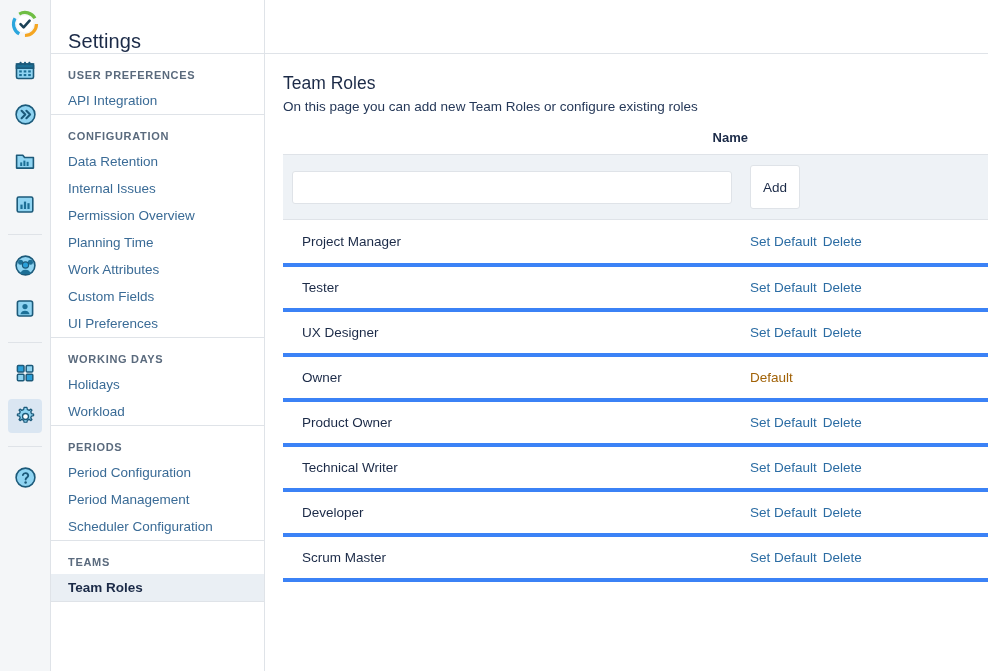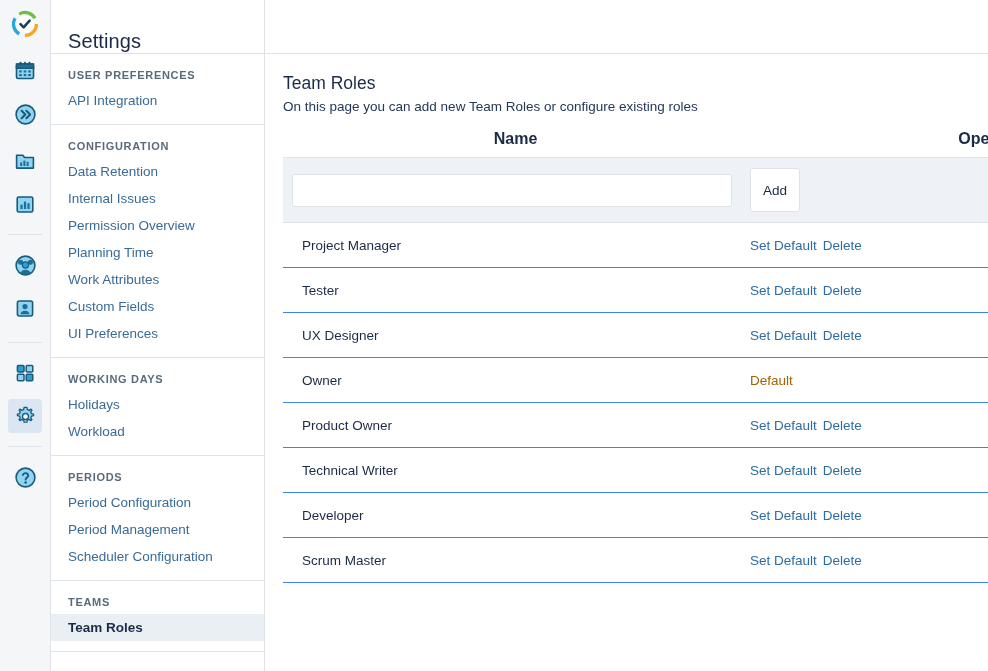--- a/index.html
+++ b/index.html
@@ -46,21 +46,21 @@
     height: 54px; flex: 0 0 54px;
     display: flex; align-items: flex-end;
     padding-left: 17px;
     border-bottom: 1px solid #dfe3e8;
   }
   .settings-title {
     font-size: 20px; font-weight: 400; color: #1b2a47;
     letter-spacing: .1px;
   }
   .nav-scroll { flex: 1 1 auto; overflow: hidden; }
-  .nav-section { border-bottom: 1px solid #dfe3e8; padding: 11px 0 10px 0; }
+  .nav-section { border-bottom: 1px solid #dfe3e8; padding: 11px 0 0 0; }
   .nav-section:last-child { border-bottom: 1px solid #dfe3e8; }
   .nav-heading {
     font-size: 11px; font-weight: 700; color: #5a6a7d;
     letter-spacing: .7px; text-transform: uppercase;
     padding: 4px 0 6px 17px;
   }
   .nav-link {
     display: block; font-size: 13.5px; color: #3a6b96;
     padding: 5.5px 0 5.5px 17px; line-height: 16px;
     text-decoration: none; cursor: pointer;
@@ -83,21 +83,21 @@
     line-height: 24px; margin-bottom: 2px;
   }
   .page-sub {
     font-size: 13.5px; color: #253858; line-height: 19px;
     margin-bottom: 14px;
   }
 
   
   table.roles { width: 970px; border-collapse: collapse; table-layout: fixed; }
   table.roles th {
-    text-align: center; font-size: 16px; font-weight: 700; color: #1b2a47;
+    text-align: right; font-size: 13px; font-weight: 700; color: #1b2a47;
     padding: 0 0 9px 0; border-bottom: 1px solid #dfe3e8;
   }
   th.col-name { width: 465px; padding-left: 9px; }
   th.col-ops  { width: 505px; padding-left: 2px; }
 
   tr.input-row { background: #eef2f6; }
   tr.input-row td { padding: 10px 0 10px 0; border-bottom: 1px solid #dfe3e8; }
   td.cell-input { padding-left: 9px !important; }
   .name-input {
     width: 440px; height: 33px;
@@ -108,21 +108,21 @@
   }
   .add-btn {
     height: 44px; min-width: 46px; padding: 0 12px;
     background: #fff; border: 1px solid #dfe3e8; border-radius: 3px;
     font-family: "Liberation Sans", sans-serif;
     font-size: 13.5px; color: #1b2a47; cursor: pointer;
     margin-left: 2px;
   }
 
   tr.role-row td {
-    border-bottom: 1px solid #3b82f6;
+    border-bottom: 4px solid #3b82f6;
     height: 45px; vertical-align: middle;
     font-size: 13.5px; color: #1b2a47;
   }
   td.role-name { padding-left: 19px; }
   td.role-ops  { padding-left: 2px; white-space: nowrap; }
   .op-link {
     color: #2b6ca3; font-size: 13.5px; text-decoration: none; cursor: pointer;
   }
   .op-link + .op-link { margin-left: 6px; }
   .default-label { color: #a16207; font-size: 13.5px; margin-top: 32px; }

